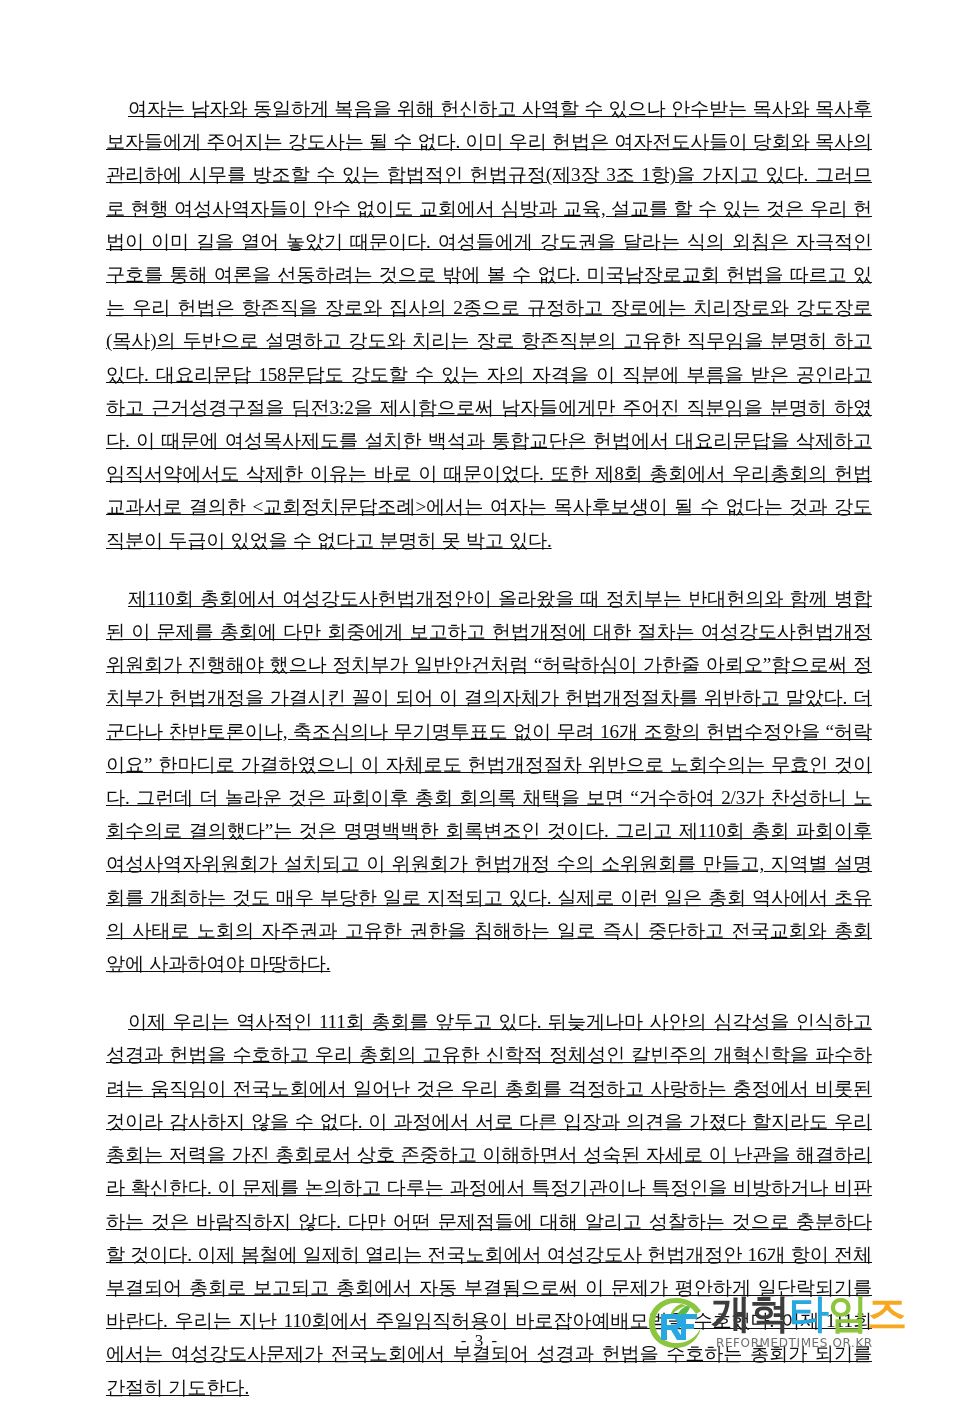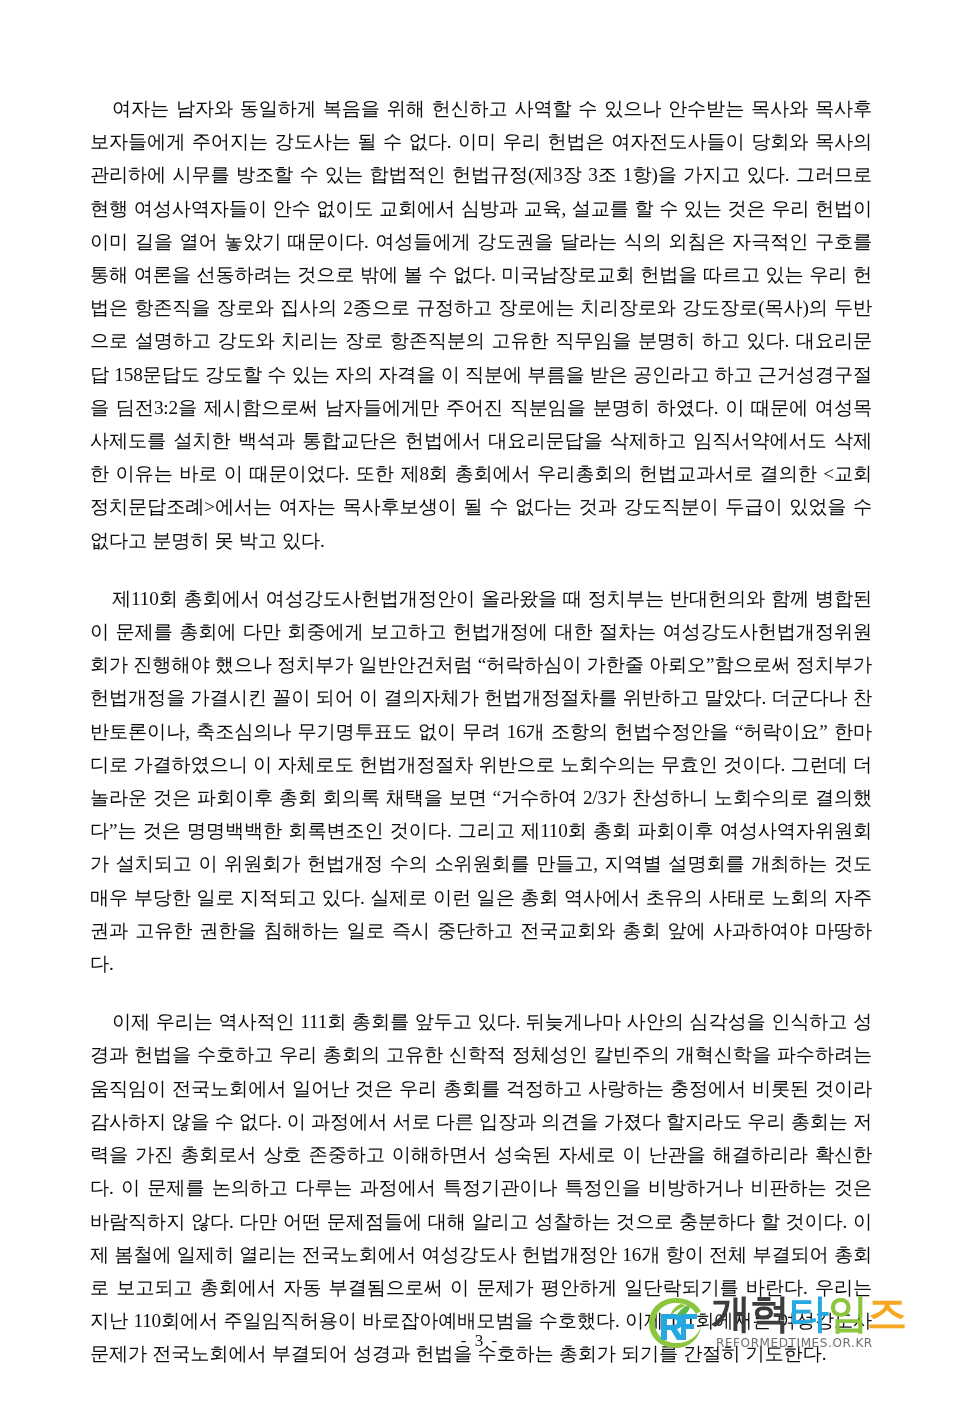--- a/index.html
+++ b/index.html
@@ -17,33 +17,34 @@
     overflow: hidden;
     font-family: "Liberation Serif", "DejaVu Serif", serif;
   }
   .content {
     position: absolute;
     left: 90px;
     top: 92px;
     width: 782px;
   }
   p.para {
-    margin: 0 0 25px 0;
+    margin: 0 0 25px 16px;
     padding: 0;
     text-align: justify;
     text-justify: inter-character;
     text-indent: 22px;
     font-size: 19.2px;
     line-height: 33.2px;
     color: #0d0d0d;
     letter-spacing: -0.15px;
     word-spacing: 0.5px;
     font-family: "Liberation Serif", "DejaVu Serif", serif;
     -webkit-hyphens: none;
     hyphens: none;
+    text-decoration: underline;
   }
   p.para:last-of-type { margin-bottom: 0; }
 
   
   .page-number {
     position: absolute;
     left: 0;
     right: 0;
     top: 1331px;
     text-align: center;

